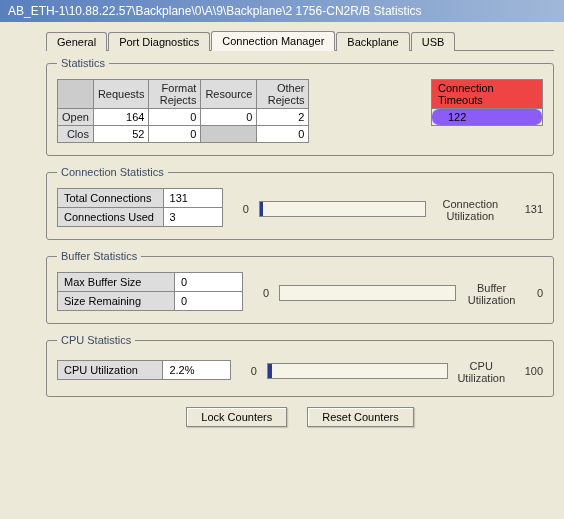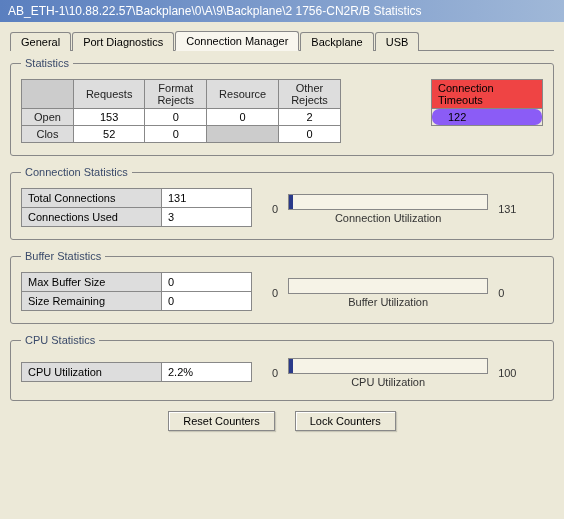--- a/index.html
+++ b/index.html
@@ -16,20 +16,21 @@
   }
   .titlebar {
     background: linear-gradient(to right, #5a7fbf, #a0b8d8);
     color: #fff;
     font-weight: normal;
     padding: 4px 8px;
     font-size: 12px;
   }
   .content {
     padding: 8px 10px 10px 10px;
+    margin-left: 36px;
   }
   .tabs {
     display: flex;
     align-items: flex-end;
     border-bottom: 1px solid #888;
     margin-bottom: 4px;
   }
   .tab {
     padding: 3px 10px;
     border: 1px solid #888;
@@ -57,23 +58,23 @@
   legend {
     padding: 0 4px;
     color: #3a4a6a;
   }
   table.grid {
     border-collapse: collapse;
     background: #fff;
   }
   table.grid th, table.grid td {
     border: 1px solid #888;
-    padding: 2px 12px;
+    padding: 2px 4px;
     font-weight: normal;
-    text-align: center;
+    text-align: right;
     font-size: 11px;
     background: #fff;
   }
   table.grid th {
     background: #ddd;
     color: #222;
   }
   .stats-top {
     display: flex;
     gap: 40px;
@@ -115,21 +116,21 @@
     gap: 10px;
     margin-top: 2px;
   }
   .util-scale-left, .util-scale-right {
     font-size: 11px;
     color: #333;
   }
   .util-bar-wrap {
     flex: 0 0 200px;
     display: flex;
-    flex-direction: column;
+    flex-direction: row;
     align-items: center;
   }
   .util-bar {
     width: 200px;
     height: 16px;
     border: 1px solid #888;
     background: #f6f3e7;
     position: relative;
   }
   .util-fill {
@@ -190,21 +191,21 @@
           <tbody>
               <tr>
             <th style="width:34px;background:#ccc;"></th>
             <th style="width:52px">Requests</th>
             <th style="width:52px">Format Rejects</th>
             <th style="width:52px">Resource</th>
             <th style="width:52px">Other Rejects</th>
           </tr>
           <tr>
             <th>Open</th>
-            <td>153</td>
+            <td>164</td>
             <td>0</td>
             <td>0</td>
             <td>2</td>
           </tr>
           <tr>
             <th>Clos</th>
             <td>52</td>
             <td>0</td>
             <td class="greycell"></td>
             <td>0</td>
@@ -293,18 +294,18 @@
               <div class="util-fill" style="width: 2%;"></div>
             </div>
             <div class="util-label">CPU Utilization</div>
           </div>
           <span class="util-scale-right">100</span>
         </div>
       </div>
     </fieldset>
 
     <div class="buttons-row">
+      <button class="btn">Lock Counters</button>
       <button class="btn">Reset Counters</button>
-      <button class="btn">Lock Counters</button>
     </div>
 
   </div>
 </div>
 
 </body></html>

